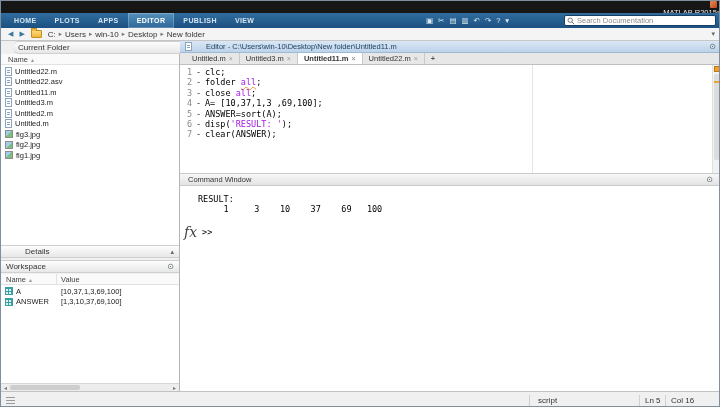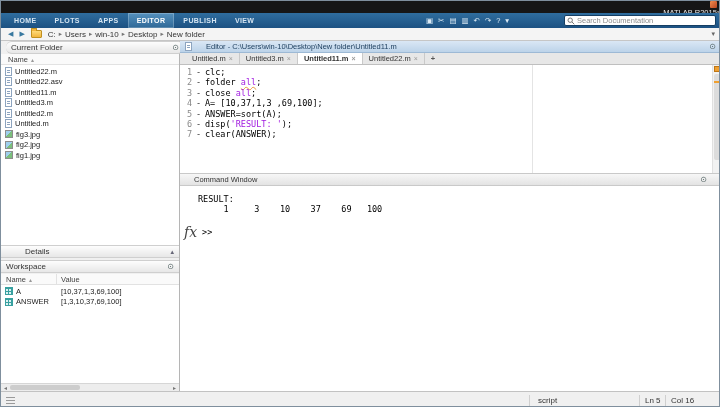--- a/index.html
+++ b/index.html
@@ -30,21 +30,21 @@
   .folder-ic::before{content:"";position:absolute;top:-3px;left:-1px;width:4px;height:2px;background:#f2b53d;border:1px solid #c0901f;border-bottom:0;border-radius:1px 1px 0 0;}
   .breadcrumb{display:flex;align-items:center;}
   .crumb{padding:0 2px;}
   .crumb-sep{color:#777;font-size:6.5px;padding:0 1px;}
   .ab-right{margin-left:auto;padding-right:6px;color:#666;font-size:7px;}
 
   
   .leftcol{position:absolute;left:0;top:40px;width:179px;height:350px;background:#f0f0f0;border-right:1px solid #b5b5b5;}
   .phead{height:13px;background:linear-gradient(#fdfdfd,#e7e7e7);border-top:1px solid #cfcfcf;border-bottom:1px solid #cfcfcf;display:flex;align-items:center;justify-content:space-between;padding:0 5px;font-size:8px;color:#333;}
   .panel-menu{color:#566;font-size:8px;line-height:1;}
-  .cf-header{position:absolute;left:5px;top:0;width:100%;border-radius:6px;}
+  .cf-header{position:absolute;left:12px;top:0;width:100%;border-radius:6px;}
   .cf-colhead{position:absolute;left:0;top:13px;width:100%;height:11px;background:#fafafa;border-bottom:1px solid #e2e2e2;display:flex;align-items:center;gap:3px;padding:0 7px;font-size:7.5px;color:#444;}
   .sort-ic{color:#999;font-size:6px;}
   .file-list{position:absolute;left:0;top:24px;width:100%;height:180px;background:#fff;overflow:hidden;padding-top:1px;}
   .file-row{display:flex;align-items:center;height:10.5px;padding-left:4px;gap:3px;font-size:7.5px;color:#222;}
   .doc-icon{width:7px;height:9px;background:#fff;border:1px solid #8da4bf;position:relative;flex:0 0 auto;}
   .doc-icon::after{content:"";position:absolute;left:1px;top:2px;width:3px;height:1px;background:#8da4bf;box-shadow:0 2px 0 #8da4bf;}
   .img-icon{width:8px;height:8px;background:linear-gradient(135deg,#9fd0ef 0 50%,#7cbf7c 50% 100%);border:1px solid #8d8d8d;flex:0 0 auto;}
   .details-header{position:absolute;left:0;top:204px;width:100%;padding-left:24px;}
   .collapse-ic{color:#667;font-size:7px;}
   .ws-header{position:absolute;left:0;top:219px;width:100%;align-items:center;}
@@ -78,21 +78,21 @@
   .lcode{white-space:pre;}
   .seg-k{color:#000;}
   .seg-s{color:#a11ae0;}
   .seg-sw{color:#a11ae0;text-decoration:underline wavy #e8963c;text-underline-offset:1px;}
   .vscroll{position:absolute;right:0;top:0;width:9px;bottom:0;background:#f2f2f2;border-left:1px solid #e0e0e0;}
   .msg-ind{position:absolute;top:1px;left:1px;width:6px;height:6px;background:#f0a030;border:1px solid #bf7614;}
   .vthumb{position:absolute;top:9px;left:1px;width:6px;height:86px;background:#dcdcdc;border-radius:2px;}
   .warn-tick{position:absolute;top:16px;left:1px;width:6px;height:2px;background:#f0a030;}
 
   
-  .cw-titlebar{position:absolute;left:179px;top:172px;width:541px;height:13px;background:linear-gradient(#f7f7f7,#e3e3e3);border-top:1px solid #c9c9c9;border-bottom:1px solid #c9c9c9;display:flex;align-items:center;justify-content:space-between;padding:0 14px;font-size:7.5px;color:#333;}
+  .cw-titlebar{position:absolute;left:179px;top:172px;width:541px;height:13px;background:linear-gradient(#f7f7f7,#e3e3e3);border-top:1px solid #c9c9c9;border-bottom:1px solid #c9c9c9;display:flex;align-items:center;justify-content:space-between;padding:0 8px;font-size:7.5px;color:#333;}
   .cw-content{position:absolute;left:179px;top:185px;width:541px;height:205px;background:#fff;}
   .cw-out{margin:8px 0 0 18px;font-family:"DejaVu Sans Mono",monospace;font-size:8.5px;line-height:10px;color:#000;white-space:pre;}
   .cw-prompt-row{display:flex;align-items:center;margin:10px 0 0 4px;gap:5px;}
   .fx{font-family:"DejaVu Serif",serif;font-style:italic;font-size:14px;color:#444;}
   .prompt{font-family:"DejaVu Sans Mono",monospace;font-size:8.5px;color:#000;}
 
   
   .statusbar{position:absolute;left:0;top:390px;width:720px;height:17px;background:#f0f0f0;border-top:1px solid #c2c2c2;font-size:8px;color:#333;}
   .sb-lefticon{position:absolute;left:5px;top:5px;width:9px;height:7px;background:repeating-linear-gradient(#9a9a9a 0 1px,transparent 1px 3px);}
   .sb-div{position:absolute;top:3px;height:11px;width:1px;background:#cfcfcf;}

